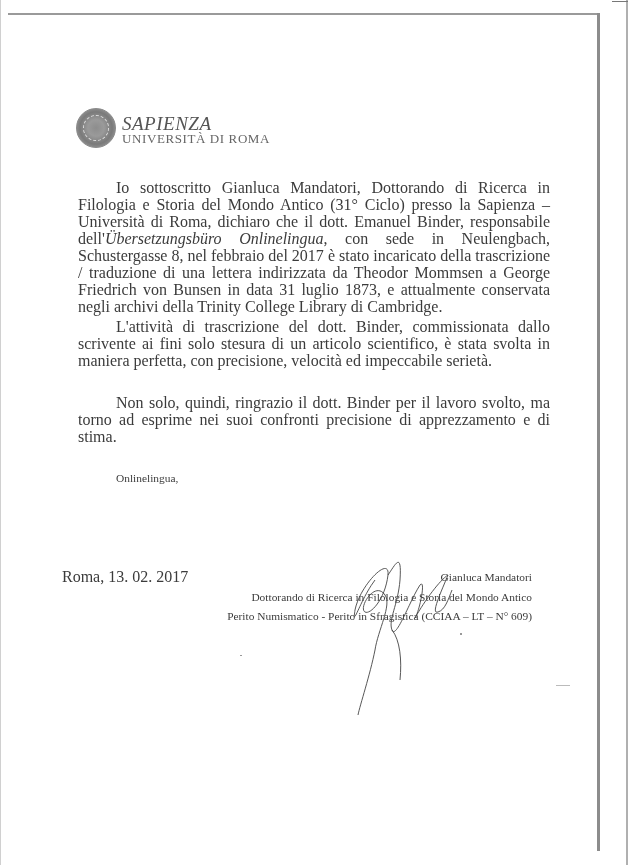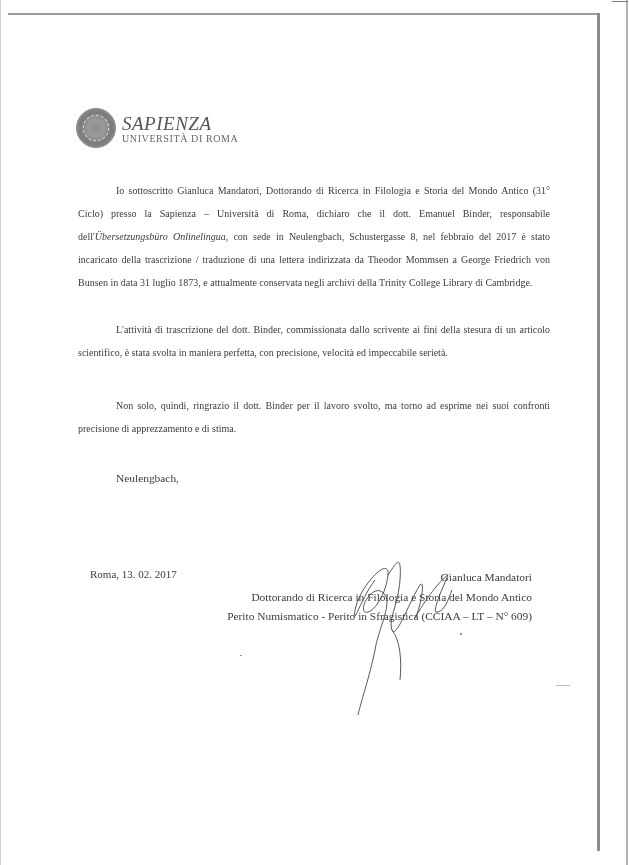--- a/index.html
+++ b/index.html
@@ -40,35 +40,35 @@
     }
     .seal::after {
       content: ""; position: absolute; left: 6px; top: 6px; width: 24px; height: 24px;
       border-radius: 50%; border: 1px dashed #e0e0e0;
     }
     .logo-text { margin-left: 6px; }
     .logo-name {
       font-size: 19px; letter-spacing: 0.5px; color: #555; line-height: 20px; font-style: italic;
     }
     .logo-sub {
-      font-size: 10px; letter-spacing: 0.6px; color: #666; line-height: 9px; text-transform: uppercase;
+      font-size: 13px; letter-spacing: 0.6px; color: #666; line-height: 9px; text-transform: uppercase;
     }
     .body-text {
       position: absolute; left: 78px; width: 472px;
-      font-size: 10px; line-height: 23px; text-align: justify; color: #3b3b3b;
+      font-size: 16px; line-height: 17px; text-align: justify; color: #3b3b3b;
     }
     .p1 { top: 179px; }
     .p2 { top: 318px; }
     .p3 { top: 394px; }
     .indent { text-indent: 38px; }
     .closing {
       position: absolute; left: 116px; top: 472px; font-size: 11.4px; color: #3b3b3b;
     }
     .place-date {
-      position: absolute; left: 90px; top: 568px; font-size: 11px; color: #3b3b3b; text-align: right;
+      position: absolute; left: 62px; top: 568px; font-size: 16px; color: #3b3b3b; text-align: right;
     }
     .sig-block {
       position: absolute; right: 97px; top: 568px; text-align: right;
       font-size: 11.4px; line-height: 19.5px; color: #3b3b3b;
     }
     .signature {
       position: absolute; left: 330px; top: 540px; width: 150px; height: 180px;
     }
     .speck { position: absolute; background: #999; }
   </style>
@@ -84,25 +84,25 @@
 <div class="logo">
   <div class="seal"></div>
   <div class="logo-text">
     <div class="logo-name">SAPIENZA</div>
     <div class="logo-sub">Università di Roma</div>
   </div>
 </div>
 
 <div class="body-text p1 indent"><span>Io sottoscritto Gianluca Mandatori, Dottorando di Ricerca in Filologia e Storia del Mondo Antico (31° Ciclo) presso la Sapienza – Università di Roma, dichiaro che il dott. Emanuel Binder, responsabile dell'</span><i>Übersetzungsbüro Onlinelingua</i><span>, con sede in Neulengbach, Schustergasse 8, nel febbraio del 2017 è stato incaricato della trascrizione / traduzione di una lettera indirizzata da Theodor Mommsen a George Friedrich von Bunsen in data 31 luglio 1873, e attualmente conservata negli archivi della Trinity College Library di Cambridge.</span></div>
 
-<div class="body-text p2 indent">L'attività di trascrizione del dott. Binder, commissionata dallo scrivente ai fini della stesura di un articolo scientifico, è stata svolta in maniera perfetta, con precisione, velocità ed impeccabile serietà.</div>
+<div class="body-text p2 indent">L'attività di trascrizione del dott. Binder, commissionata dallo scrivente ai fini solo stesura di un articolo scientifico, è stata svolta in maniera perfetta, con precisione, velocità ed impeccabile serietà.</div>
 
 <div class="body-text p3 indent">Non solo, quindi, ringrazio il dott. Binder per il lavoro svolto, ma torno ad esprime nei suoi confronti precisione di apprezzamento e di stima.</div>
 
-<div class="closing">Neulengbach,</div>
+<div class="closing">Onlinelingua,</div>
 
 <div class="place-date">Roma, 13. 02. 2017</div>
 
 <div class="sig-block">
   <div>Gianluca Mandatori</div>
   <div>Dottorando di Ricerca in Filologia e Storia del Mondo Antico</div>
   <div>Perito Numismatico - Perito in Sfragistica (CCIAA – LT – N° 609)</div>
 </div>
 
 <svg class="signature" viewBox="0 0 150 180" fill="none" stroke="#444" stroke-width="0.9">

